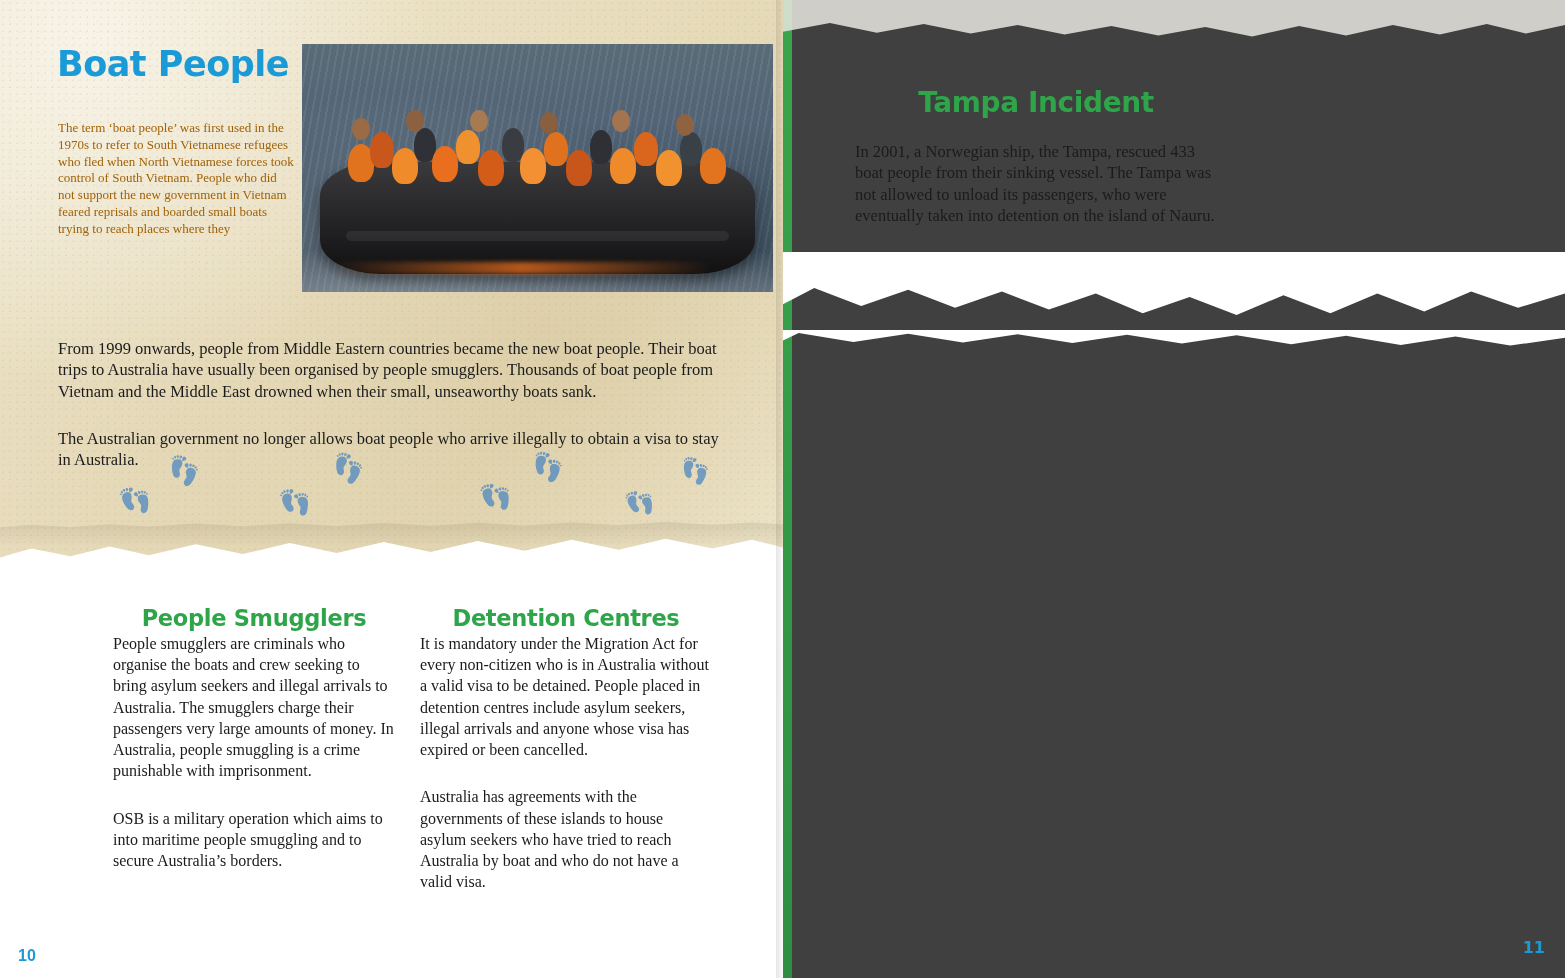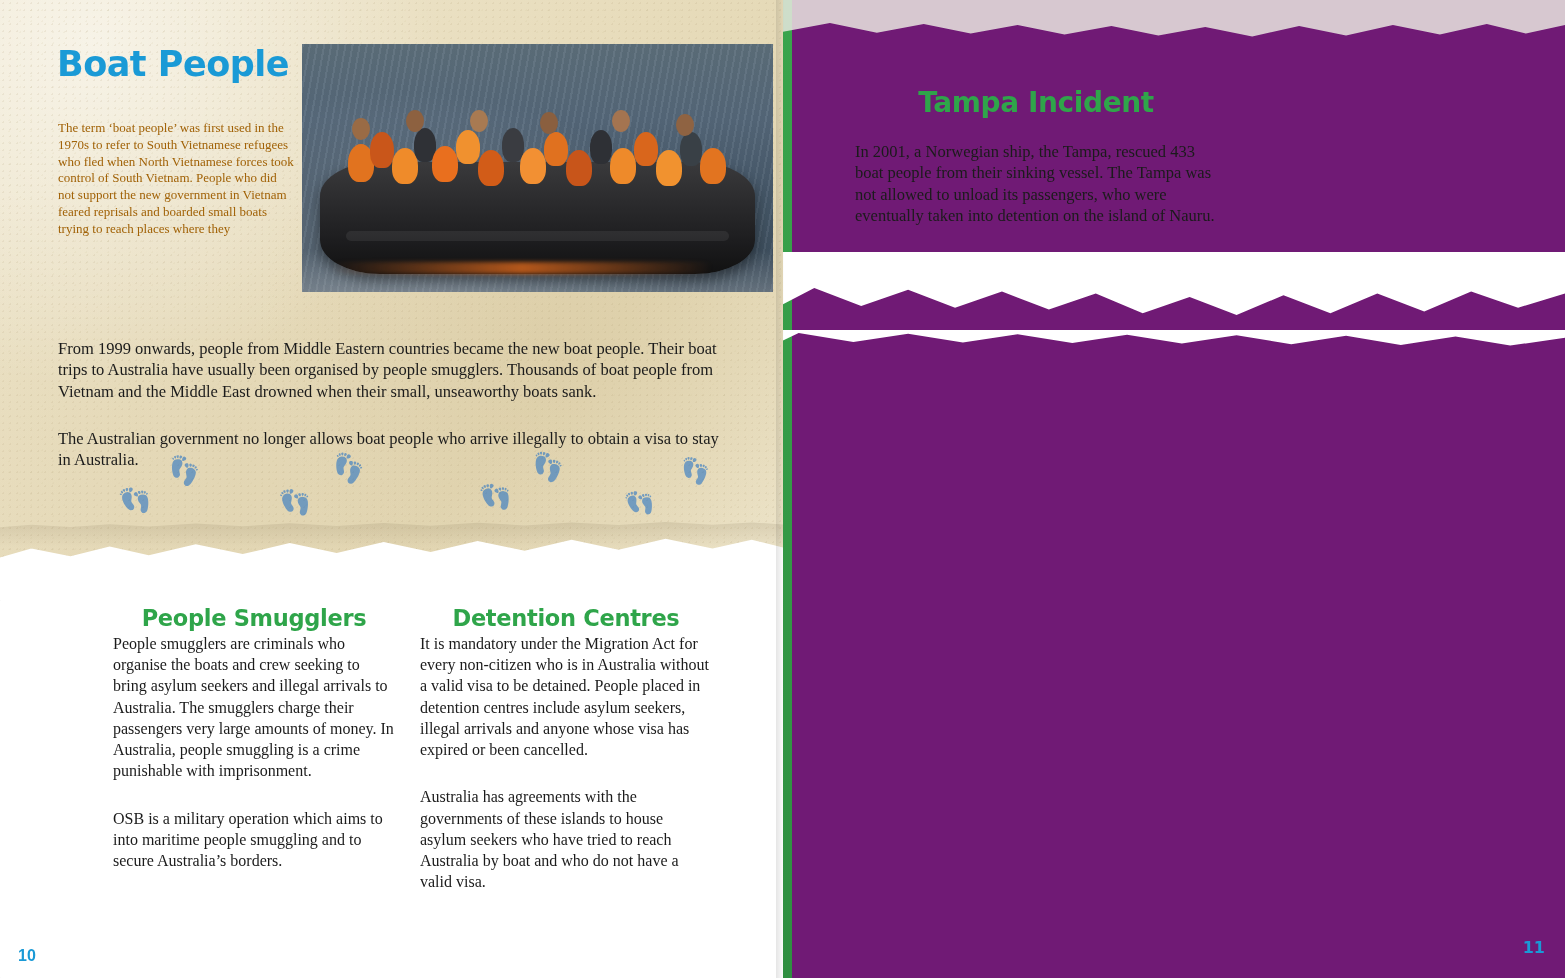--- a/index.html
+++ b/index.html
@@ -131,21 +131,21 @@
   }
   .sub-body{font-size:16px;line-height:1.33;color:#1b1b1b;margin:0 0 26px 0;}
   .pageno-left{
     position:absolute;left:18px;top:938px;color:#1a9ad6;
     font-family:Liberation Sans, sans-serif;font-weight:bold;font-size:16px;margin-top:9px;
   }
 
   
   .page-right{
     position:absolute;left:783px;top:0;width:782px;height:978px;
-    background:#701a75;overflow:hidden;
+    background:#404040;overflow:hidden;
   }
   .green-edge{
     position:absolute;left:0;top:0;width:9px;height:978px;
     background:linear-gradient(to bottom,#3aa54c,#2f8f41);
   }
   .right-torn-top{
     position:absolute;left:0;top:0;width:782px;height:48px;background:#e9e7e0;
     clip-path:polygon(0 0,100% 0,100% 52%,95% 70%,90% 50%,84% 72%,78% 52%,72% 74%,66% 54%,
       60% 76%,54% 56%,48% 74%,42% 54%,36% 72%,30% 52%,24% 70%,18% 50%,12% 68%,6% 48%,0 66%);
     opacity:.85;

